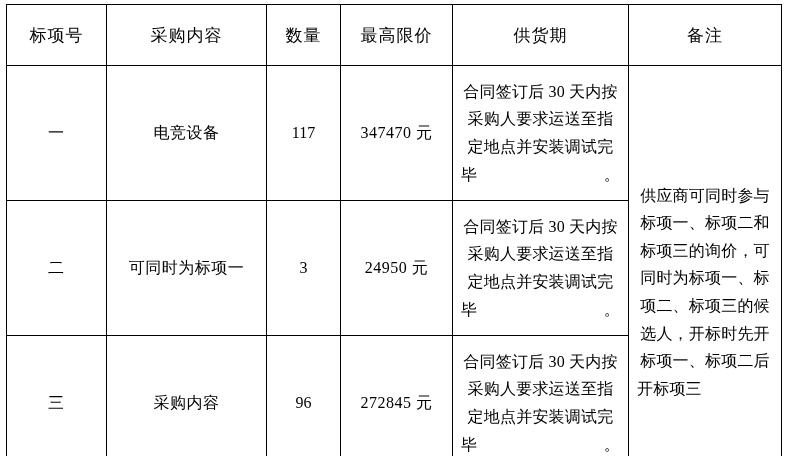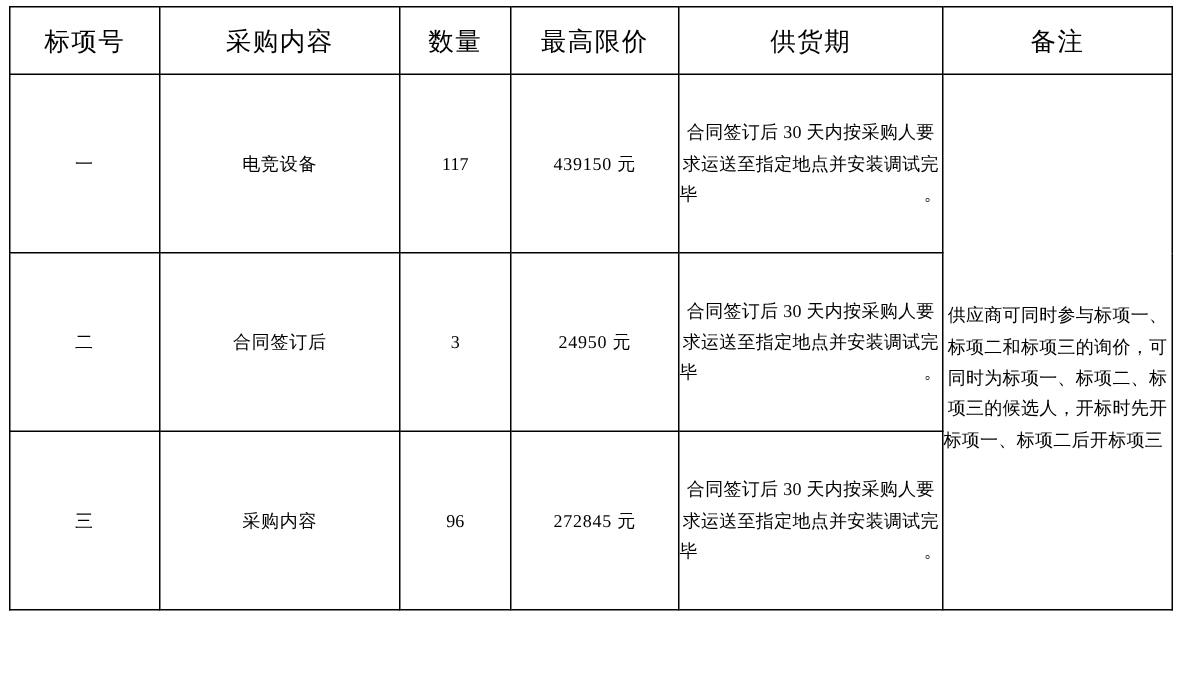--- a/index.html
+++ b/index.html
@@ -22,42 +22,42 @@
     padding: 4px 6px 0 6px;
   }
   table.proc-table {
     border-collapse: collapse;
     table-layout: fixed;
     width: 775px;
     margin: 0 auto;
   }
   table.proc-table td, table.proc-table th {
     border: 1px solid #000000;
-    padding: 0;
+    padding: 8px;
     vertical-align: middle;
     text-align: center;
     font-weight: normal;
   }
   
   col.c0 { width: 100px; }
   col.c1 { width: 160px; }
   col.c2 { width: 74px; }
   col.c3 { width: 112px; }
   col.c4 { width: 176px; }
   col.c5 { width: 153px; }
 
   .head-row td {
     height: 44px;
     font-size: 17px;
     font-weight: bold;
     letter-spacing: 1px;
   }
   .body-row td {
     height: 118px;
-    font-size: 12px;
+    font-size: 16px;
   }
   .lot-label {
     font-size: 16px;
     letter-spacing: 1px;
   }
   .item-name {
     font-size: 15.5px;
     letter-spacing: 0.5px;
   }
   .num {
@@ -124,30 +124,30 @@
         <td>数量</td>
         <td>最高限价</td>
         <td>供货期</td>
         <td>备注</td>
       </tr>
 
       <tr class="body-row">
         <td class="lot-label">一</td>
         <td class="item-name">电竞设备</td>
         <td class="num">117</td>
-        <td class="price">439150 元</td>
+        <td class="price">347470 元</td>
         <td class="delivery">合同签订后 30 天内按采购人要求运送至指定地点并安装调试完毕。</td>
         <td class="remark" rowspan="3">
           <span class="remark-inner">供应商可同时参与标项一、标项二和标项三的询价，可同时为标项一、标项二、标项三的候选人，开标时先开标项一、标项二后开标项三</span>
         </td>
       </tr>
 
       <tr class="body-row">
         <td class="lot-label">二</td>
-        <td class="item-name">合同签订后</td>
+        <td class="item-name">可同时为标项一</td>
         <td class="num">3</td>
         <td class="price">24950 元</td>
         <td class="delivery">合同签订后 30 天内按采购人要求运送至指定地点并安装调试完毕。</td>
       </tr>
 
       <tr class="body-row">
         <td class="lot-label">三</td>
         <td class="item-name">采购内容</td>
         <td class="num">96</td>
         <td class="price">272845 元</td>

